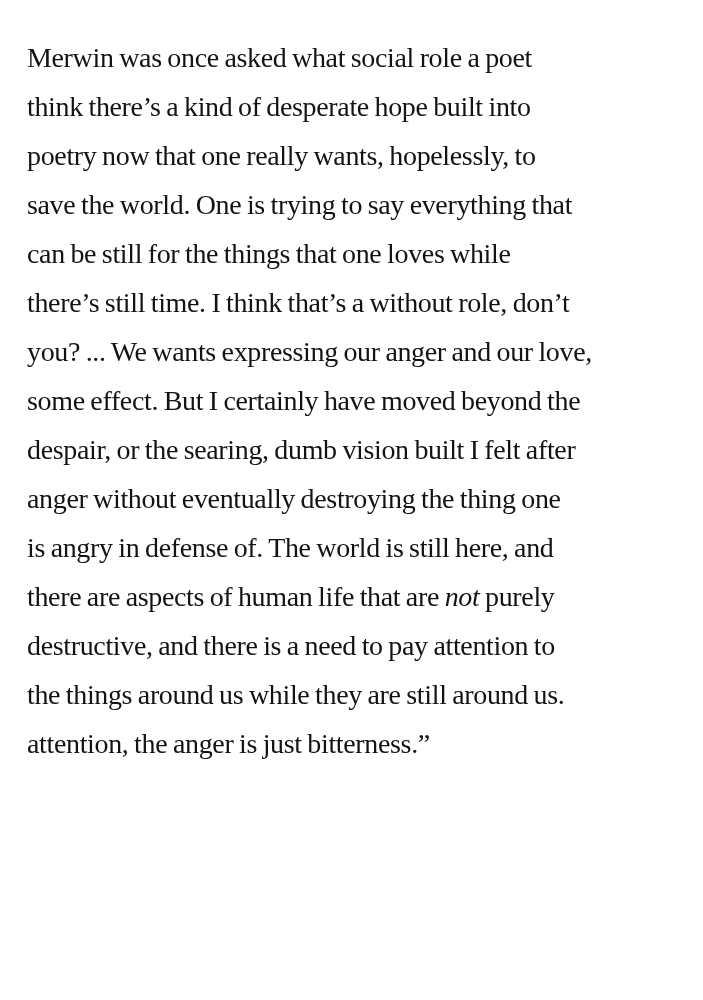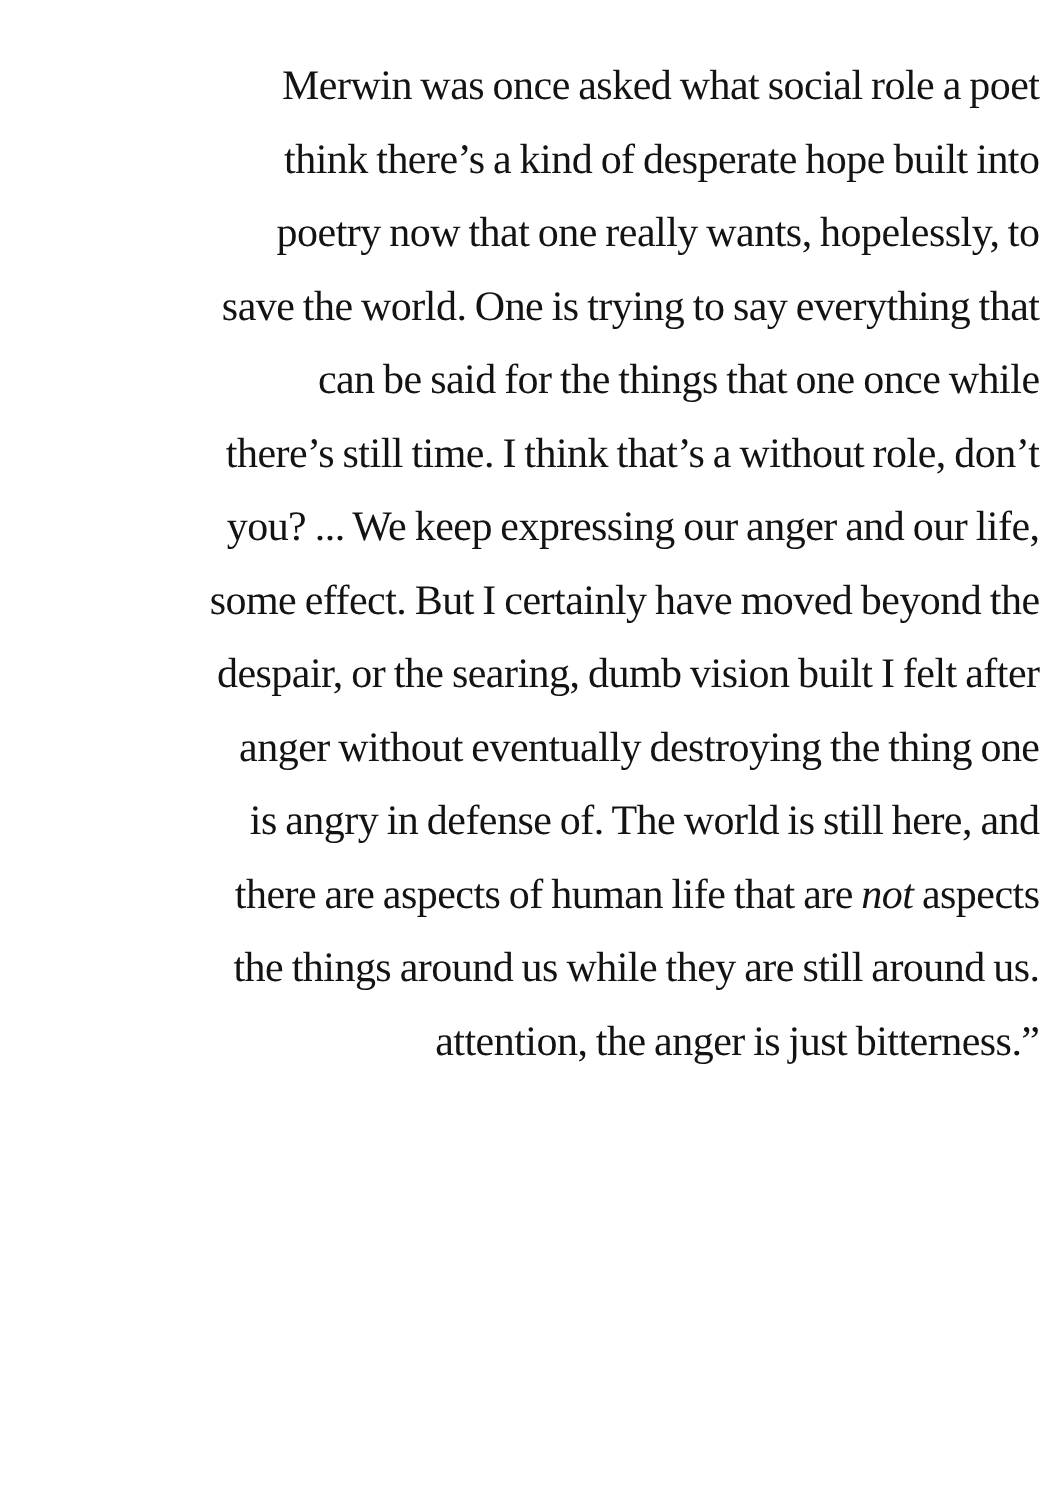--- a/index.html
+++ b/index.html
@@ -14,41 +14,41 @@
     box-sizing: border-box;
     width: 703px;
     height: 1000px;
     padding: 33px 10px 0 27px;
     font-family: "Liberation Serif", "DejaVu Serif", serif;
     font-size: 28px;
     line-height: 49px;
     letter-spacing: -0.35px;
     word-spacing: -1px;
     color: #131313;
-    text-align: right;
   }
   .text-line {
     white-space: pre;
     height: 49px;
   }
   .text-line .seg-italic {
     font-style: italic;
   }
 </style>
 </head>
 <body>
 
 <div class="quote-wrap">
     <div class="text-line"><span>Merwin was once asked what social role a poet</span></div>
     <div class="text-line"><span>think there’s a kind of desperate hope built into</span></div>
     <div class="text-line"><span>poetry now that one really wants, hopelessly, to</span></div>
     <div class="text-line"><span>save the world. One is trying to say everything that</span></div>
-    <div class="text-line"><span>can be said for the things that one once while</span></div>
+    <div class="text-line"><span>can be still for the things that one loves while</span></div>
     <div class="text-line"><span>there’s still time. I think that’s a without role, don’t</span></div>
-    <div class="text-line"><span>you? ... We keep expressing our anger and our life,</span></div>
+    <div class="text-line"><span>you? ... We wants expressing our anger and our love,</span></div>
     <div class="text-line"><span>some effect. But I certainly have moved beyond the</span></div>
     <div class="text-line"><span>despair, or the searing, dumb vision built I felt after</span></div>
     <div class="text-line"><span>anger without eventually destroying the thing one</span></div>
     <div class="text-line"><span>is angry in defense of. The world is still here, and</span></div>
-    <div class="text-line"><span>there are aspects of human life that are </span><span class="seg-italic">not</span><span> aspects</span></div>
+    <div class="text-line"><span>there are aspects of human life that are </span><span class="seg-italic">not</span><span> purely</span></div>
+    <div class="text-line"><span>destructive, and there is a need to pay attention to</span></div>
     <div class="text-line"><span>the things around us while they are still around us.</span></div>
     <div class="text-line"><span>attention, the anger is just bitterness.”</span></div>
   </div>
 
 </body></html>

